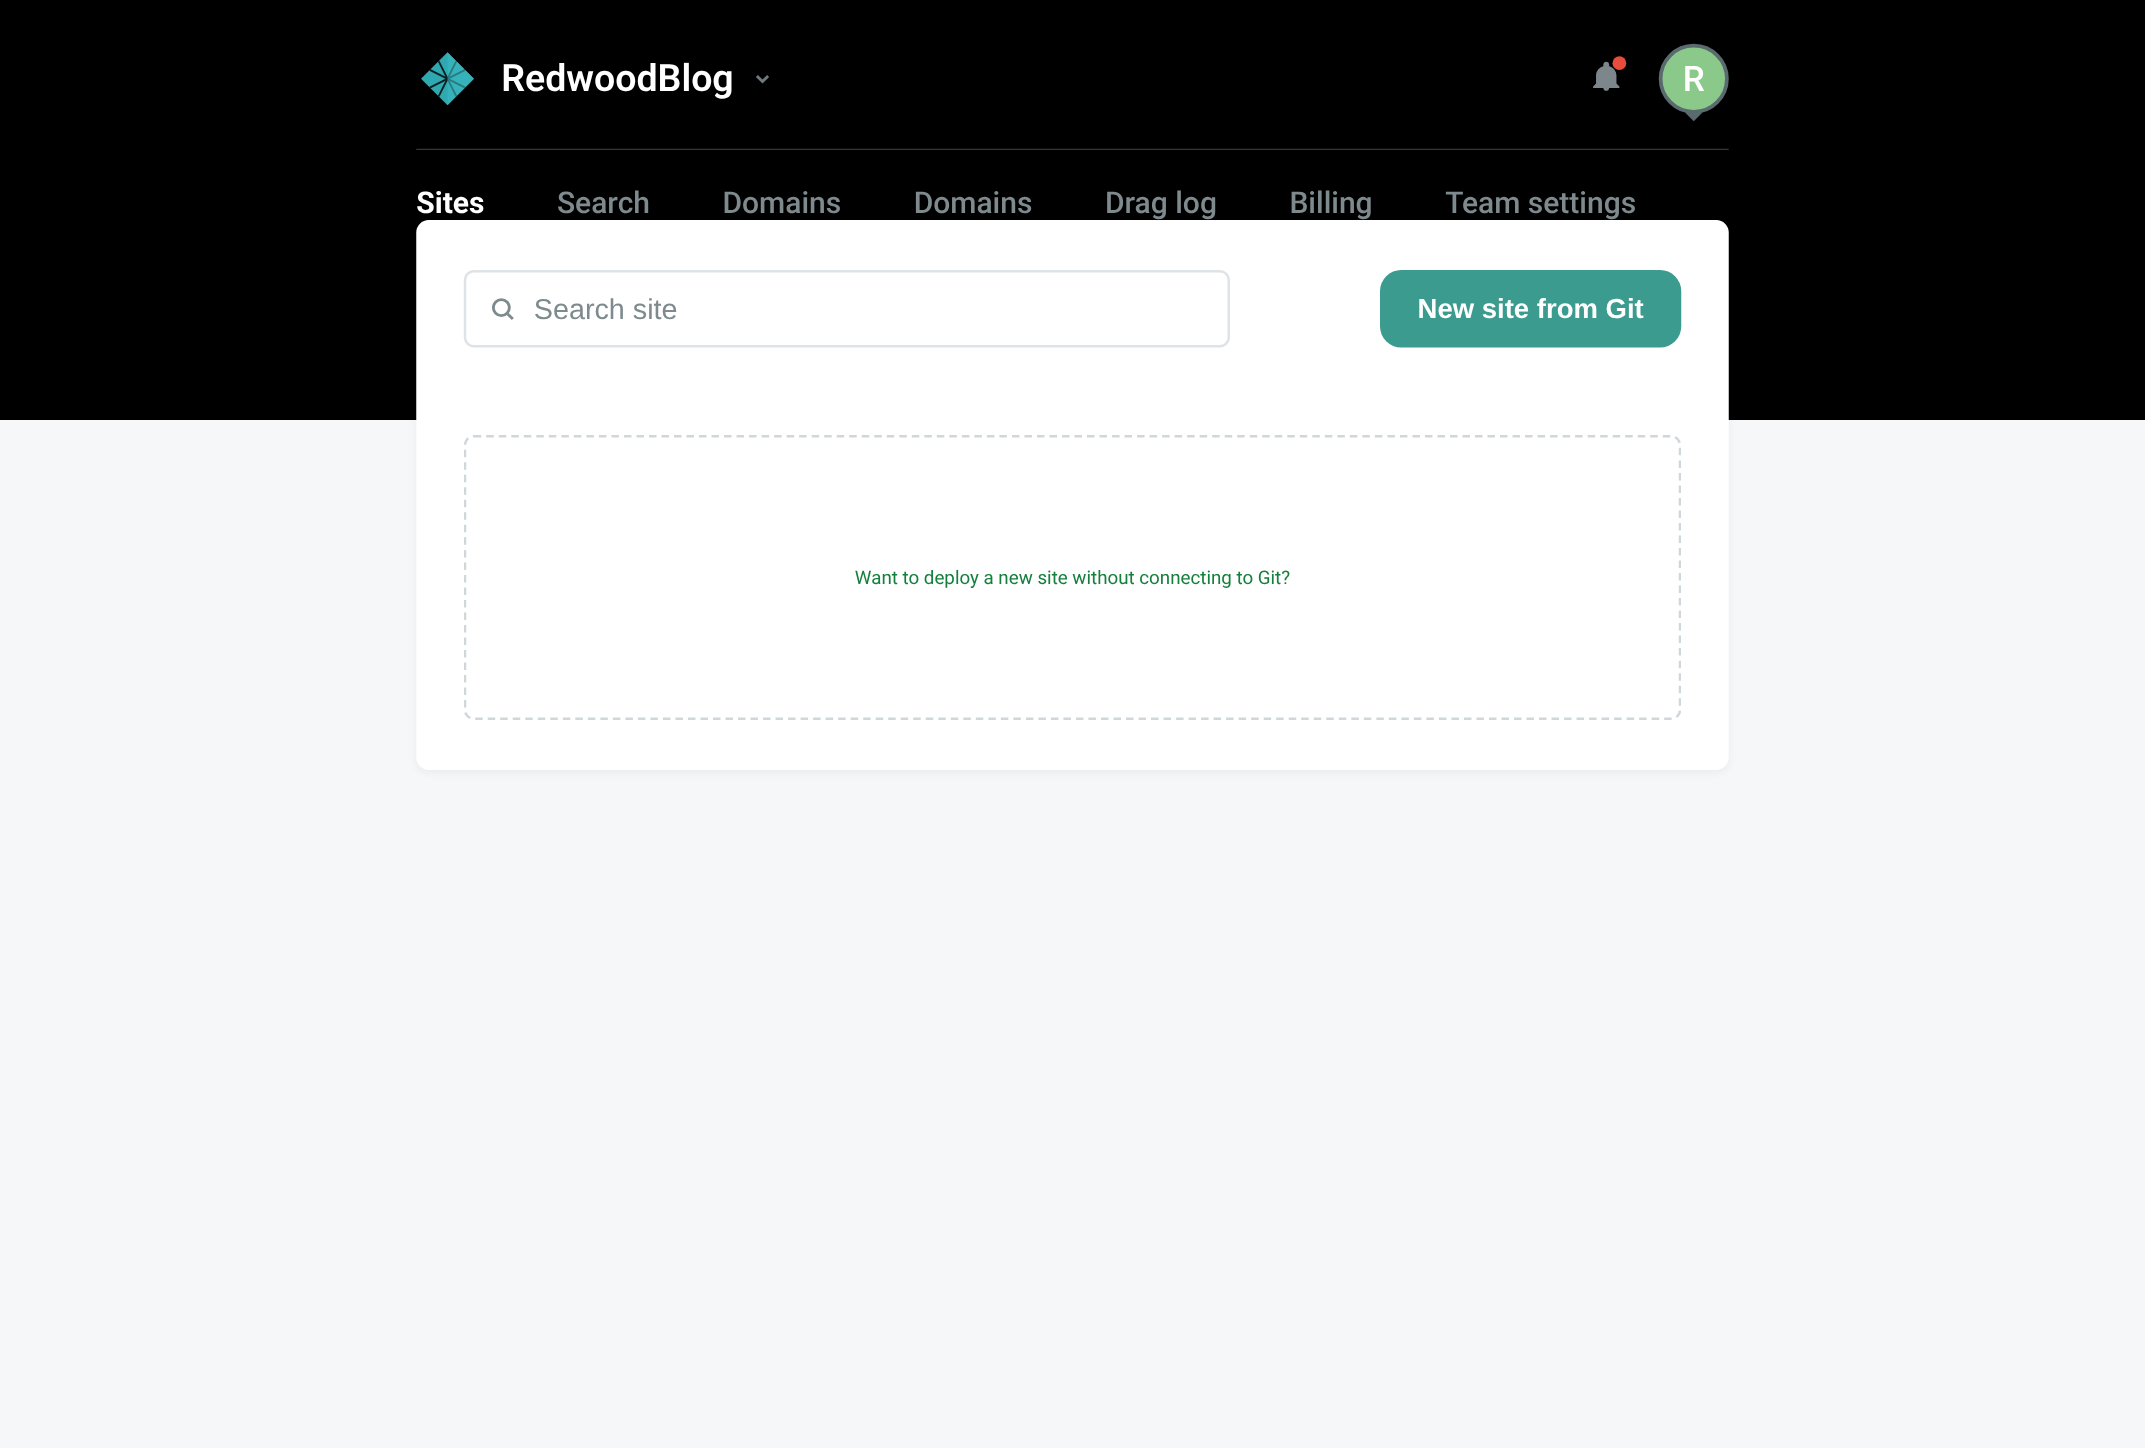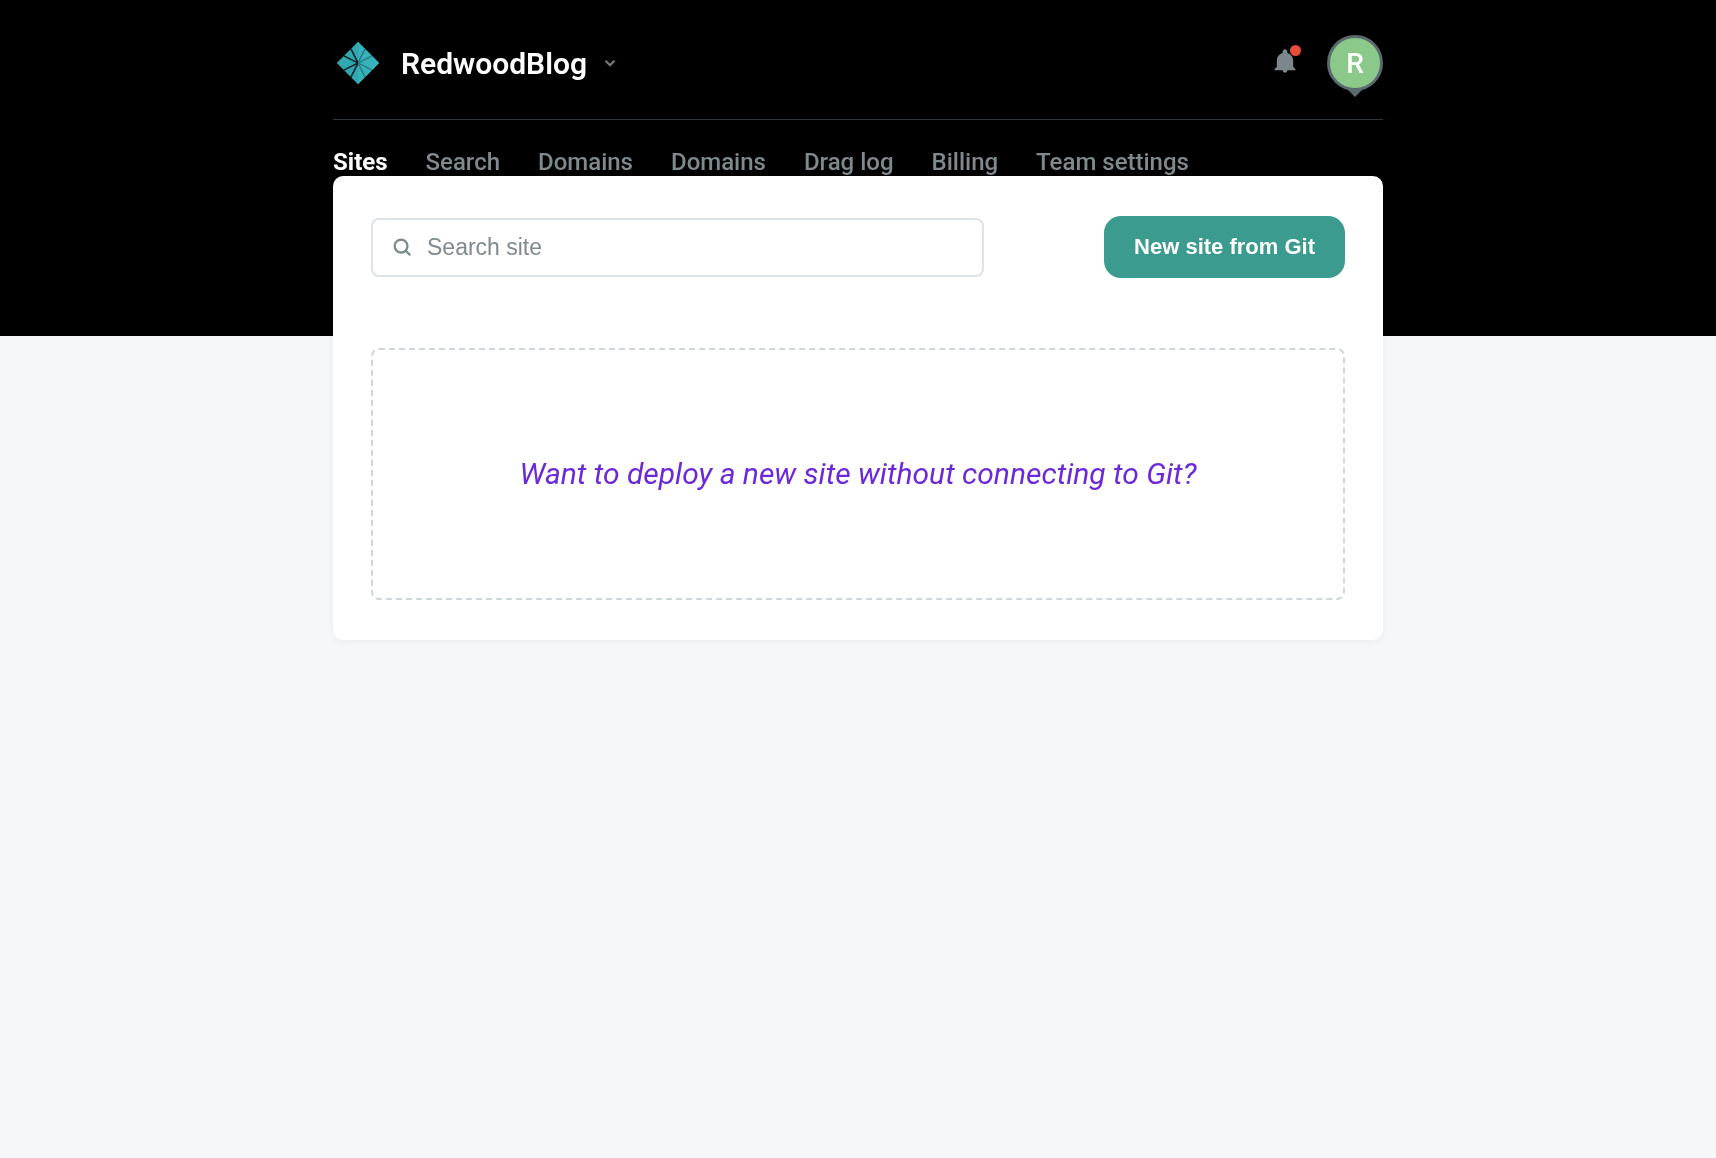--- a/index.html
+++ b/index.html
@@ -104,21 +104,21 @@
       border-right: 7px solid transparent;
       border-top: 7px solid #5a6a6f;
     }
     .divider {
       height: 1px;
       background: #2a3a40;
       width: 100%;
     }
     .nav-tabs {
       display: flex;
-      gap: 38px;
+      gap: 58px;
       padding: 28px 0 0 0;
     }
     .nav-tab {
       color: #7e8a8e;
       font-size: 24px;
       font-weight: 500;
       cursor: pointer;
       text-decoration: none;
     }
     .nav-tab.active {
@@ -129,21 +129,20 @@
       max-width: 1050px;
       margin: -160px auto 0 auto;
       background: #ffffff;
       border-radius: 10px;
       padding: 40px 38px 40px 38px;
       box-shadow: 0 2px 8px rgba(0,0,0,0.05);
     }
     .card-top-row {
       display: flex;
       gap: 120px;
-      align-items: center;
       margin-bottom: 70px;
     }
     .search-wrapper {
       flex: 1;
       display: flex;
       align-items: center;
       border: 2px solid #dde3e6;
       border-radius: 8px;
       padding: 14px 18px;
       gap: 14px;
@@ -176,24 +175,23 @@
       cursor: pointer;
     }
     .drop-zone {
       border: 2px dashed #d0d7da;
       border-radius: 8px;
       padding: 100px 40px;
       text-align: center;
       cursor: pointer;
     }
     .drop-text {
-      color: #6d28d9;
-      font-size: 30px;
+      color: #15803d;
+      font-size: 15px;
       line-height: 1.6;
-      font-style: italic;
     }
   </style>
 </head>
 <body>
 
 <div class="dark-header">
   <div class="header-inner">
     <div class="top-bar">
       <div class="top-left">
         <svg class="logo" viewBox="0 0 50 50">

